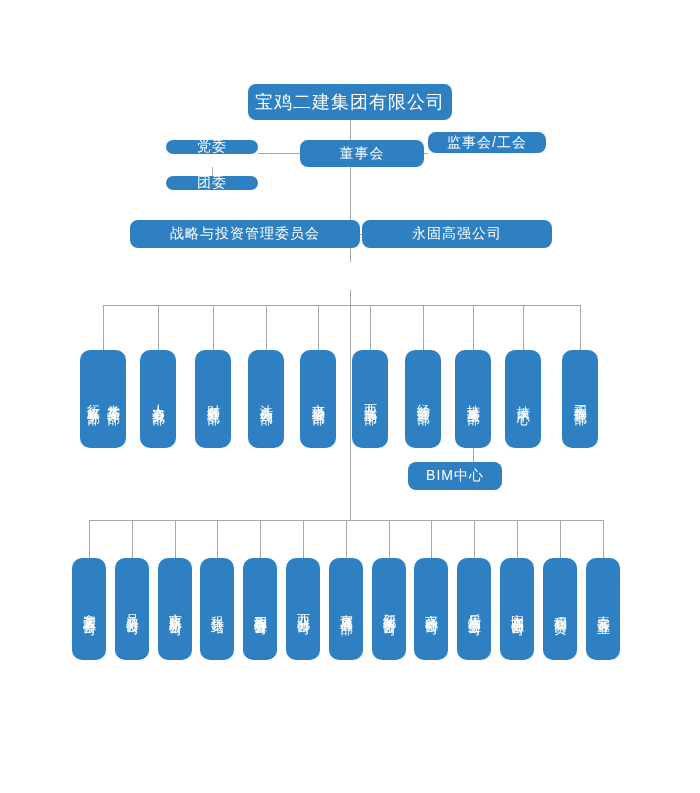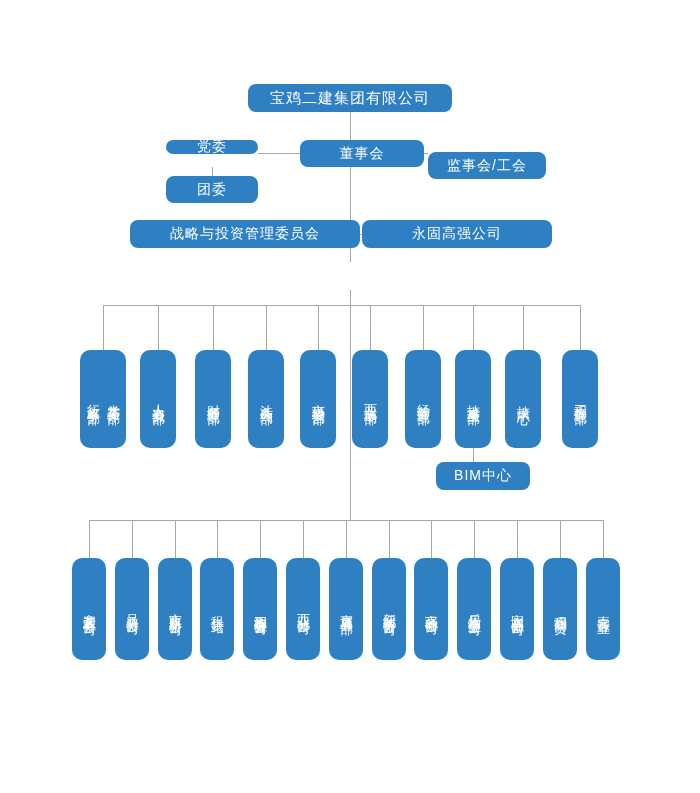--- a/index.html
+++ b/index.html
@@ -63,44 +63,44 @@
   <div class="line lv" style="left:260px;top:520px;height:38px"></div>
   <div class="line lv" style="left:303px;top:520px;height:38px"></div>
   <div class="line lv" style="left:346px;top:520px;height:38px"></div>
   <div class="line lv" style="left:389px;top:520px;height:38px"></div>
   <div class="line lv" style="left:431px;top:520px;height:38px"></div>
   <div class="line lv" style="left:474px;top:520px;height:38px"></div>
   <div class="line lv" style="left:517px;top:520px;height:38px"></div>
   <div class="line lv" style="left:560px;top:520px;height:38px"></div>
   <div class="line lv" style="left:603px;top:520px;height:38px"></div>
 
-  <div class="node hbox" style="left:248px;top:84px;width:204px;height:28px;font-size:15px">宝鸡二建集团有限公司</div>
+  <div class="node hbox" style="left:248px;top:84px;width:204px;height:36px;font-size:18px">宝鸡二建集团有限公司</div>
 
   <div class="node hbox" style="left:166px;top:140px;width:92px;height:14px">党委</div>
   <div class="node hbox" style="left:300px;top:140px;width:124px;height:27px">董事会</div>
-  <div class="node hbox" style="left:428px;top:152px;width:118px;height:27px">监事会/工会</div>
-  <div class="node hbox" style="left:166px;top:176px;width:92px;height:27px">团委</div>
+  <div class="node hbox" style="left:428px;top:132px;width:118px;height:21px">监事会/工会</div>
+  <div class="node hbox" style="left:166px;top:176px;width:92px;height:14px">团委</div>
 
   <div class="node hbox" style="left:130px;top:220px;width:230px;height:28px">战略与投资管理委员会</div>
   <div class="node hbox" style="left:362px;top:220px;width:190px;height:28px">永固高强公司</div>
 
 
   <div class="node vbox" style="left:80px;top:350px;width:46px;height:98px">党委工作部
 行政事务部</div>
   <div class="node vbox" style="left:140px;top:350px;width:36px;height:98px">人力资源部</div>
   <div class="node vbox" style="left:195px;top:350px;width:36px;height:98px">财务管理部</div>
   <div class="node vbox" style="left:248px;top:350px;width:36px;height:98px">法务合约部</div>
   <div class="node vbox" style="left:300px;top:350px;width:36px;height:98px">市场经营部</div>
   <div class="node vbox" style="left:352px;top:350px;width:36px;height:98px">西北市场部</div>
   <div class="node vbox" style="left:405px;top:350px;width:36px;height:98px">经营管理部</div>
   <div class="node vbox" style="left:455px;top:350px;width:36px;height:98px">技术质量部</div>
   <div class="node vbox" style="left:505px;top:350px;width:36px;height:98px">技术中心</div>
   <div class="node vbox" style="left:562px;top:350px;width:36px;height:98px">工程管理部</div>
 
-  <div class="node hbox" style="left:436px;top:462px;width:94px;height:28px">BIM中心</div>
+  <div class="node hbox" style="left:408px;top:462px;width:94px;height:28px">BIM中心</div>
 
   <div class="node vbox" style="left:72px;top:558px;width:34px;height:102px">安装工程公司</div>
   <div class="node vbox" style="left:115px;top:558px;width:34px;height:102px">吊装分公司</div>
   <div class="node vbox" style="left:158px;top:558px;width:34px;height:102px">市政路桥公司</div>
   <div class="node vbox" style="left:200px;top:558px;width:34px;height:102px">租赁站</div>
   <div class="node vbox" style="left:243px;top:558px;width:34px;height:102px;letter-spacing:1px">工程管理分公司</div>
   <div class="node vbox" style="left:286px;top:558px;width:34px;height:102px">西北分公司</div>
   <div class="node vbox" style="left:329px;top:558px;width:34px;height:102px">直属项目部</div>
   <div class="node vbox" style="left:372px;top:558px;width:34px;height:102px">新纪劳务公司</div>
   <div class="node vbox" style="left:414px;top:558px;width:34px;height:102px">高强砼公司</div>

